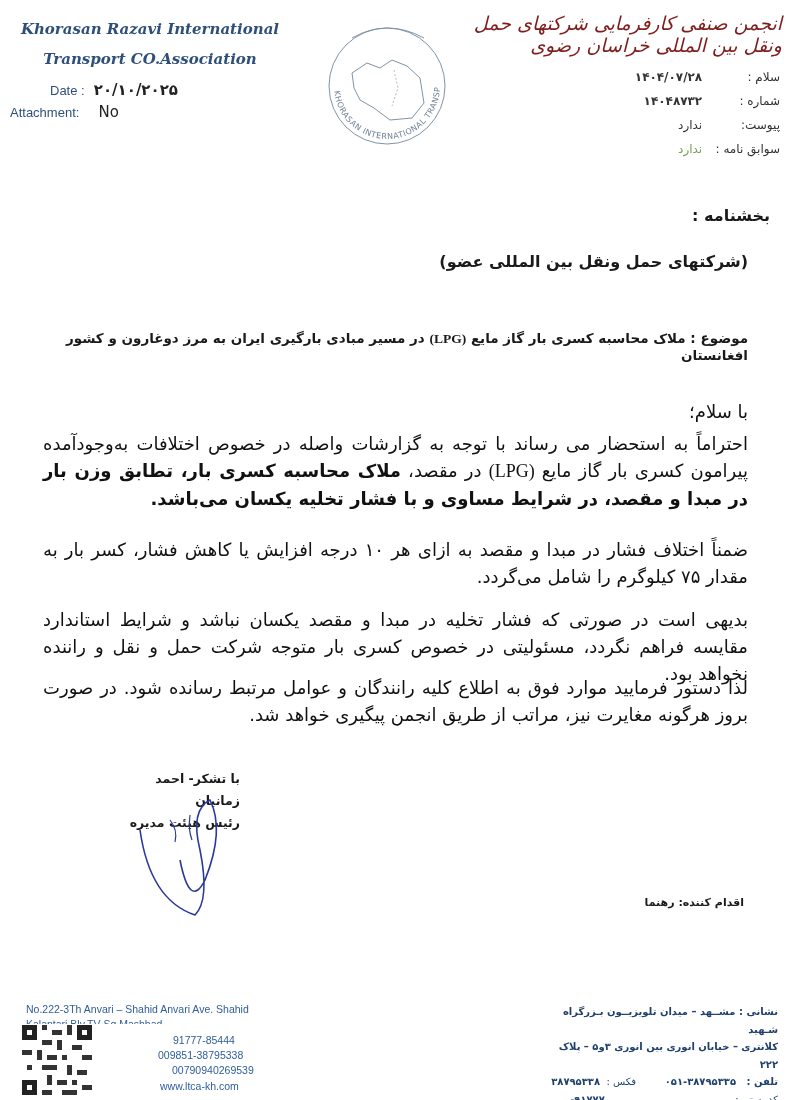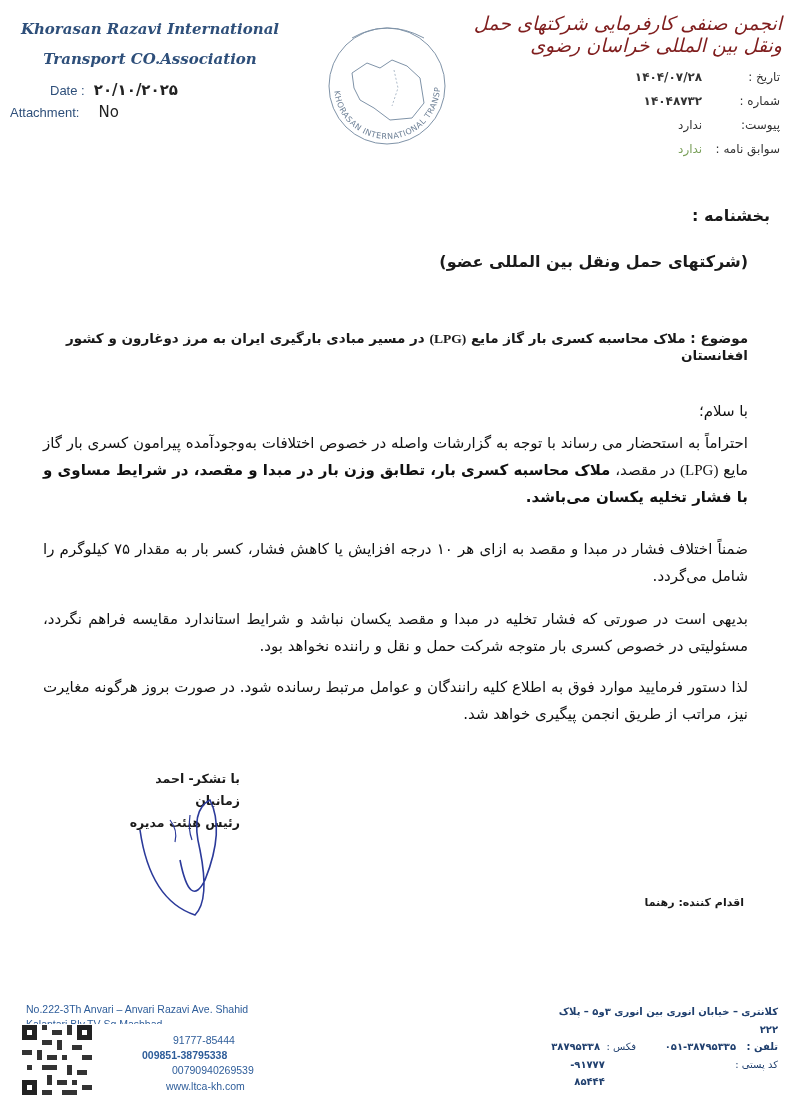--- a/index.html
+++ b/index.html
@@ -24,21 +24,21 @@
   }
   .meta-row { direction:rtl; font-size:12px; color:#333; }
   .meta-row .lbl { display:inline-block; width:74px; }
   .meta-row .val { font-weight:bold; }
   .green { color:#7aa05a; font-weight:normal !important; }
   
   .seal { left:312px; top:8px; width:150px; height:150px; }
   
   .rtl { direction:rtl; text-align:right; }
   .h-bold { font-weight:bold; font-family:"DejaVu Sans", sans-serif; }
-  .para { direction:rtl; text-align:justify; font-size:15px; line-height:27px; right:52px; width:705px; font-family:"DejaVu Sans", sans-serif; color:#111; }
+  .para { direction:rtl; text-align:justify; font-size:18px; line-height:27px; right:52px; width:705px; font-family:"DejaVu Sans", sans-serif; color:#111; }
   .para b { font-weight:bold; }
   .ltr-inline { unicode-bidi:embed; font-family:"Liberation Serif", serif; }
   
   .foot-en { font-family:"Liberation Sans", sans-serif; color:#2e5d9a; font-size:10.5px; }
   .foot-fa { direction:rtl; text-align:right; font-size:10px; color:#1f3f6e; font-weight:bold; line-height:17.5px; }
   .qr { left:22px; top:1025px; width:70px; height:70px; background:#fff; }
 </style>
 </head>
 <body>
 
@@ -62,21 +62,21 @@
     </text>
     <path d="M40 65 L55 55 L68 60 L80 52 L95 58 L108 70 L112 95 L100 110 L78 112 L62 100 L48 92 L42 80 Z" fill="none" stroke="#7f93a8" stroke-width="1"></path>
     <path d="M82 62 L86 80 L80 98" fill="none" stroke="#9aabbd" stroke-width="0.8" stroke-dasharray="2,2"></path>
     <path d="M40 30 Q75 10 112 30" fill="none" stroke="#7f93a8" stroke-width="1"></path>
   </svg>
 </div>
 
 <div class="abs fa-brand">انجمن صنفی کارفرمایی شرکتهای حمل ونقل بین المللی خراسان رضوی</div>
 
 <div class="abs meta-row" style="right:20px; top:70px; width:160px;">
-  <span class="lbl">تاریخ :</span>
+  <span class="lbl">سلام :</span>
   <span class="val">۱۴۰۴/۰۷/۲۸</span>
 </div>
 <div class="abs meta-row" style="right:20px; top:94px; width:160px;">
   <span class="lbl">شماره :</span>
   <span class="val">۱۴۰۴۸۷۳۲</span>
 </div>
 <div class="abs meta-row" style="right:20px; top:118px; width:160px;">
   <span class="lbl">پیوست:</span>
   <span class="val" style="font-weight:normal;">ندارد</span>
 </div>
@@ -112,21 +112,21 @@
   <div>با تشکر- احمد زمانیان</div>
   <div>رئیس هیئت مدیره</div>
 </div>
 <svg class="abs" style="left:130px; top:790px;" width="110" height="130">
   <path d="M10 40 Q20 110 65 125 Q80 110 70 60 Q60 20 80 10 Q95 40 75 90 Q60 120 50 70" fill="none" stroke="#2b3a9a" stroke-width="1.6"></path>
   <path d="M40 30 Q48 40 45 52 M60 25 Q58 40 62 50" fill="none" stroke="#2b3a9a" stroke-width="1.2"></path>
 </svg>
 
 <div class="abs rtl h-bold" style="right:56px; top:896px; font-size:11px;">اقدام کننده: رهنما</div>
 
-<div class="abs foot-en" style="left:26px; top:1003px;">No.222-3Th Anvari – Anvari Razavi Ave. Shahid</div>
+<div class="abs foot-en" style="left:26px; top:1003px;">No.222-3Th Anvari – Shahid Anvari Ave. Shahid</div>
 <div class="abs foot-en" style="left:26px; top:1018px; clip-path: inset(0 0 50% 0);">Kalantari Blv.TV Sq.Mashhad</div>
 <div class="abs qr">
   <svg width="70" height="70" viewBox="0 0 14 14" shape-rendering="crispEdges">
     <rect x="0" y="0" width="14" height="14" fill="#fff"></rect>
     <rect x="0" y="0" width="3" height="3" fill="#222"></rect>
       <rect x="1" y="1" width="1" height="1" fill="#fff"></rect>
     <rect x="11" y="0" width="3" height="3" fill="#222"></rect>
       <rect x="12" y="1" width="1" height="1" fill="#fff"></rect>
     <rect x="0" y="11" width="3" height="3" fill="#222"></rect>
       <rect x="1" y="12" width="1" height="1" fill="#fff"></rect>
@@ -149,25 +149,26 @@
       <rect x="5" y="10" width="1" height="2"></rect>
         <rect x="7" y="11" width="2" height="1"></rect>
         <rect x="10" y="11" width="1" height="1"></rect>
       <rect x="12" y="12" width="2" height="1"></rect>
         <rect x="4" y="13" width="2" height="1"></rect>
         <rect x="8" y="13" width="3" height="1"></rect>
     </g>
   </svg>
 </div>
 <div class="abs foot-en" style="left:173px; top:1034px;">91777-85444</div>
-<div class="abs foot-en" style="left:142px; top:1049px;font-weight:bold;">009851-38795338</div>
+<div class="abs foot-en" style="left:158px; top:1049px;">009851-38795338</div>
 <div class="abs foot-en" style="left:172px; top:1064px;">00790940269539</div>
-<div class="abs foot-en" style="left:166px; top:1080px;">www.ltca-kh.com</div>
+<div class="abs foot-en" style="left:160px; top:1080px;">www.ltca-kh.com</div>
 
 <div class="abs foot-fa" style="right:22px; top:1003px; width:240px;">
+  <div>نشانی : مشــهد – میدان تلویزیــون بـزرگراه شـهید</div>
   <div>کلانتری – خیابان انوری بین انوری ۳و۵ – پلاک ۲۲۲</div>
   <div style="display:flex;">
     <span style="width:42px;">تلفن :</span>
     <span style="width:100px;">۰۵۱-۳۸۷۹۵۳۳۵</span>
     <span style="width:36px; font-weight:normal;">فکس :</span>
     <span>۳۸۷۹۵۳۳۸</span>
   </div>
   <div style="display:flex;">
     <span style="width:178px; font-weight:normal;">کد پستی :</span>
     <span>۹۱۷۷۷- ۸۵۴۴۴</span>

